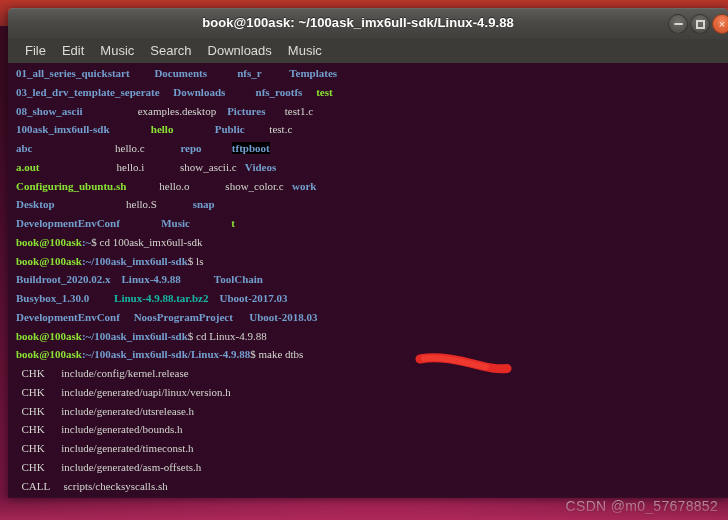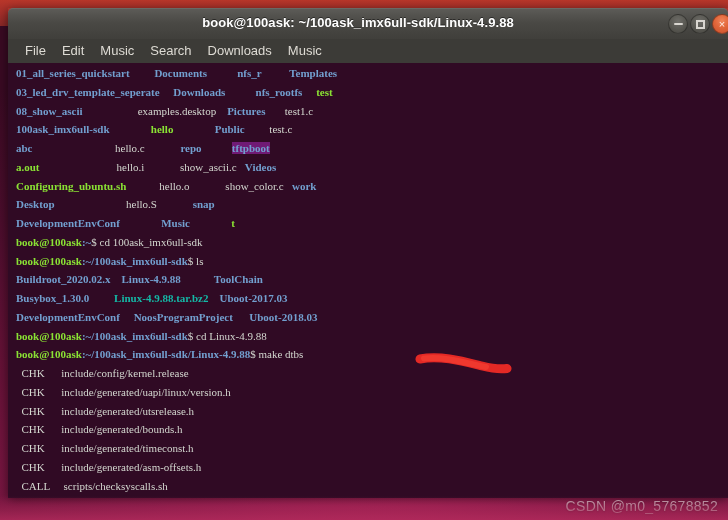--- a/index.html
+++ b/index.html
@@ -155,21 +155,21 @@
   
   .c-white  { color: #d3d7cf; }
   .c-blue   { color: #729fcf; font-weight: bold; }
   .c-green  { color: #8ae234; font-weight: bold; }
   .c-red    { color: #14b8a6; font-weight: bold; }
   .c-prompt-user { color: #8ae234; font-weight: bold; }
   .c-prompt-path { color: #729fcf; font-weight: bold; }
   .c-sticky {
     color: #729fcf;
     font-weight: bold;
-    background: #701a75;
+    background: #000000;
   }
 
   
   #annotation {
     position: absolute;
     left: 0; top: 0;
     width: 728px; height: 520px;
     pointer-events: none;
   }
 

